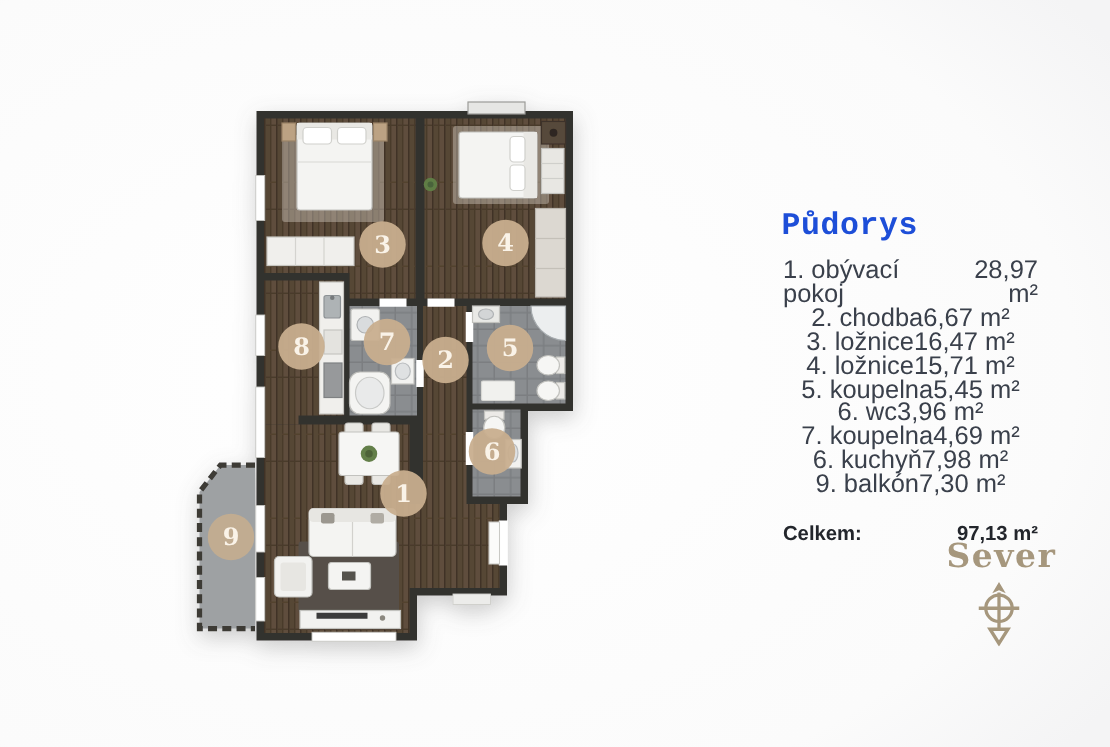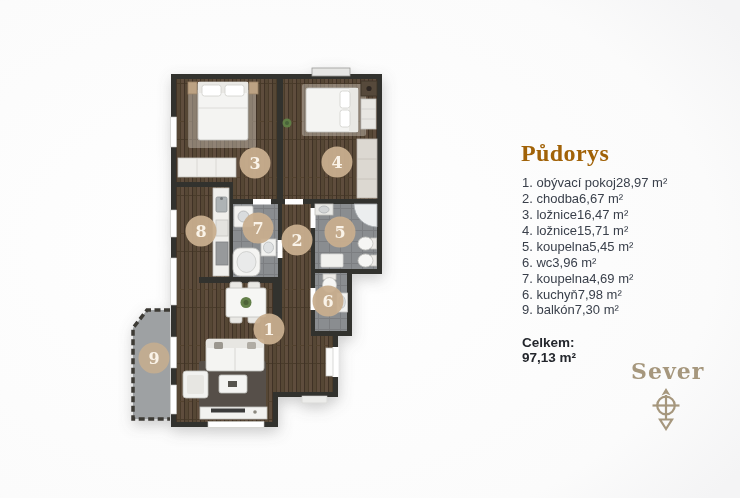--- a/index.html
+++ b/index.html
@@ -5,32 +5,32 @@
   html,body{margin:0;padding:0;}
   body{
     width:740px;height:498px;position:relative;overflow:hidden;
     background:#fdfdfd;font-family:"Liberation Sans",sans-serif;
   }
   .stage{position:absolute;left:0;top:0;width:740px;height:498px;}
   svg text{user-select:none;}
 
   .legend{position:absolute;left:519px;top:141px;width:173px;}
   .legend-title{
-    margin:0 0 0 2px;font-family:Liberation Serif, serif;
-    font-weight:700;font-size:24px;line-height:1.05;color:#a16207;letter-spacing:.4px;
+    margin:0 0 0 2px;font-family:Liberation Mono, monospace;
+    font-weight:700;font-size:21px;line-height:1.05;color:#1d4ed8;letter-spacing:.4px;
   }
   .legend-rows{margin-top:9px;}
   .legend-row{
-    display:flex;justify-content:flex-start;align-items:baseline;
-    font-size:13px;line-height:15.9px;color:#3a404b;padding-left:3px;
+    display:flex;justify-content:center;align-items:baseline;
+    font-size:17px;line-height:15.9px;color:#3a404b;padding-left:3px;
   }
   .legend-row .area{text-align:right;}
   .legend-total{
     display:flex;justify-content:space-between;align-items:baseline;
-    margin-top:17px;padding-left:3px;font-size:13.5px;font-weight:bold;color:#23262c;flex-direction:column;
+    margin-top:17px;padding-left:3px;font-size:13.5px;font-weight:bold;color:#23262c;
   }
   .compass{position:absolute;left:631px;top:358px;width:70px;text-align:center;}
   .compass-label{
     font-family:"DejaVu Serif","Liberation Serif",serif;font-weight:700;
     font-size:22px;color:#a6977d;letter-spacing:1px;line-height:1.2;
   }
   .compass-icon{margin-top:3px;}
 </style>
 </head>
 <body>

